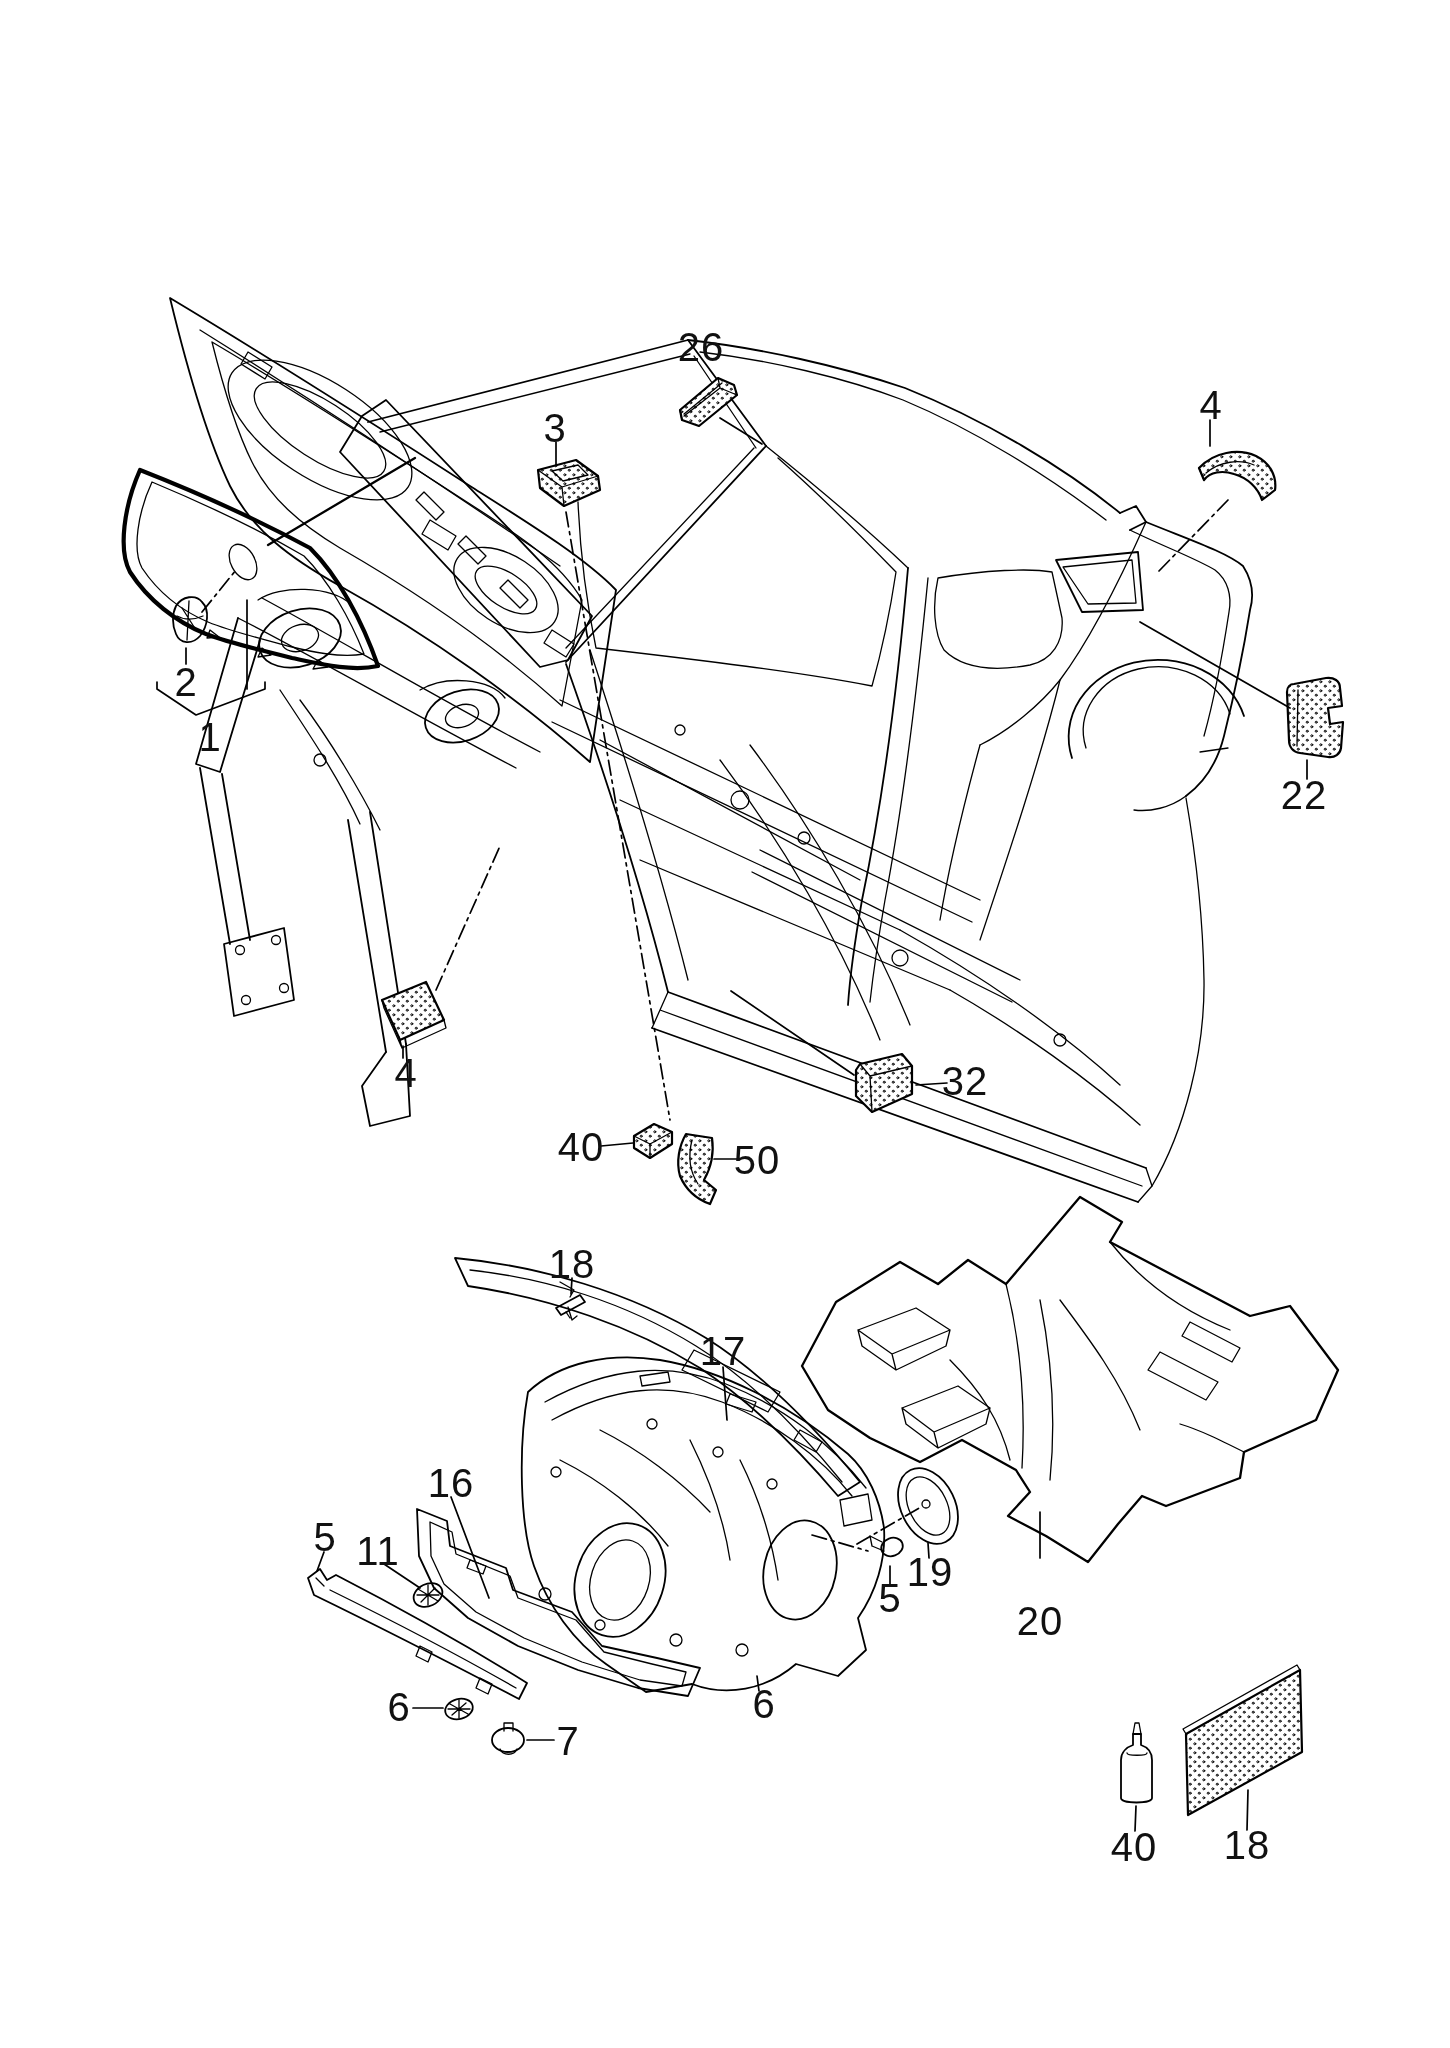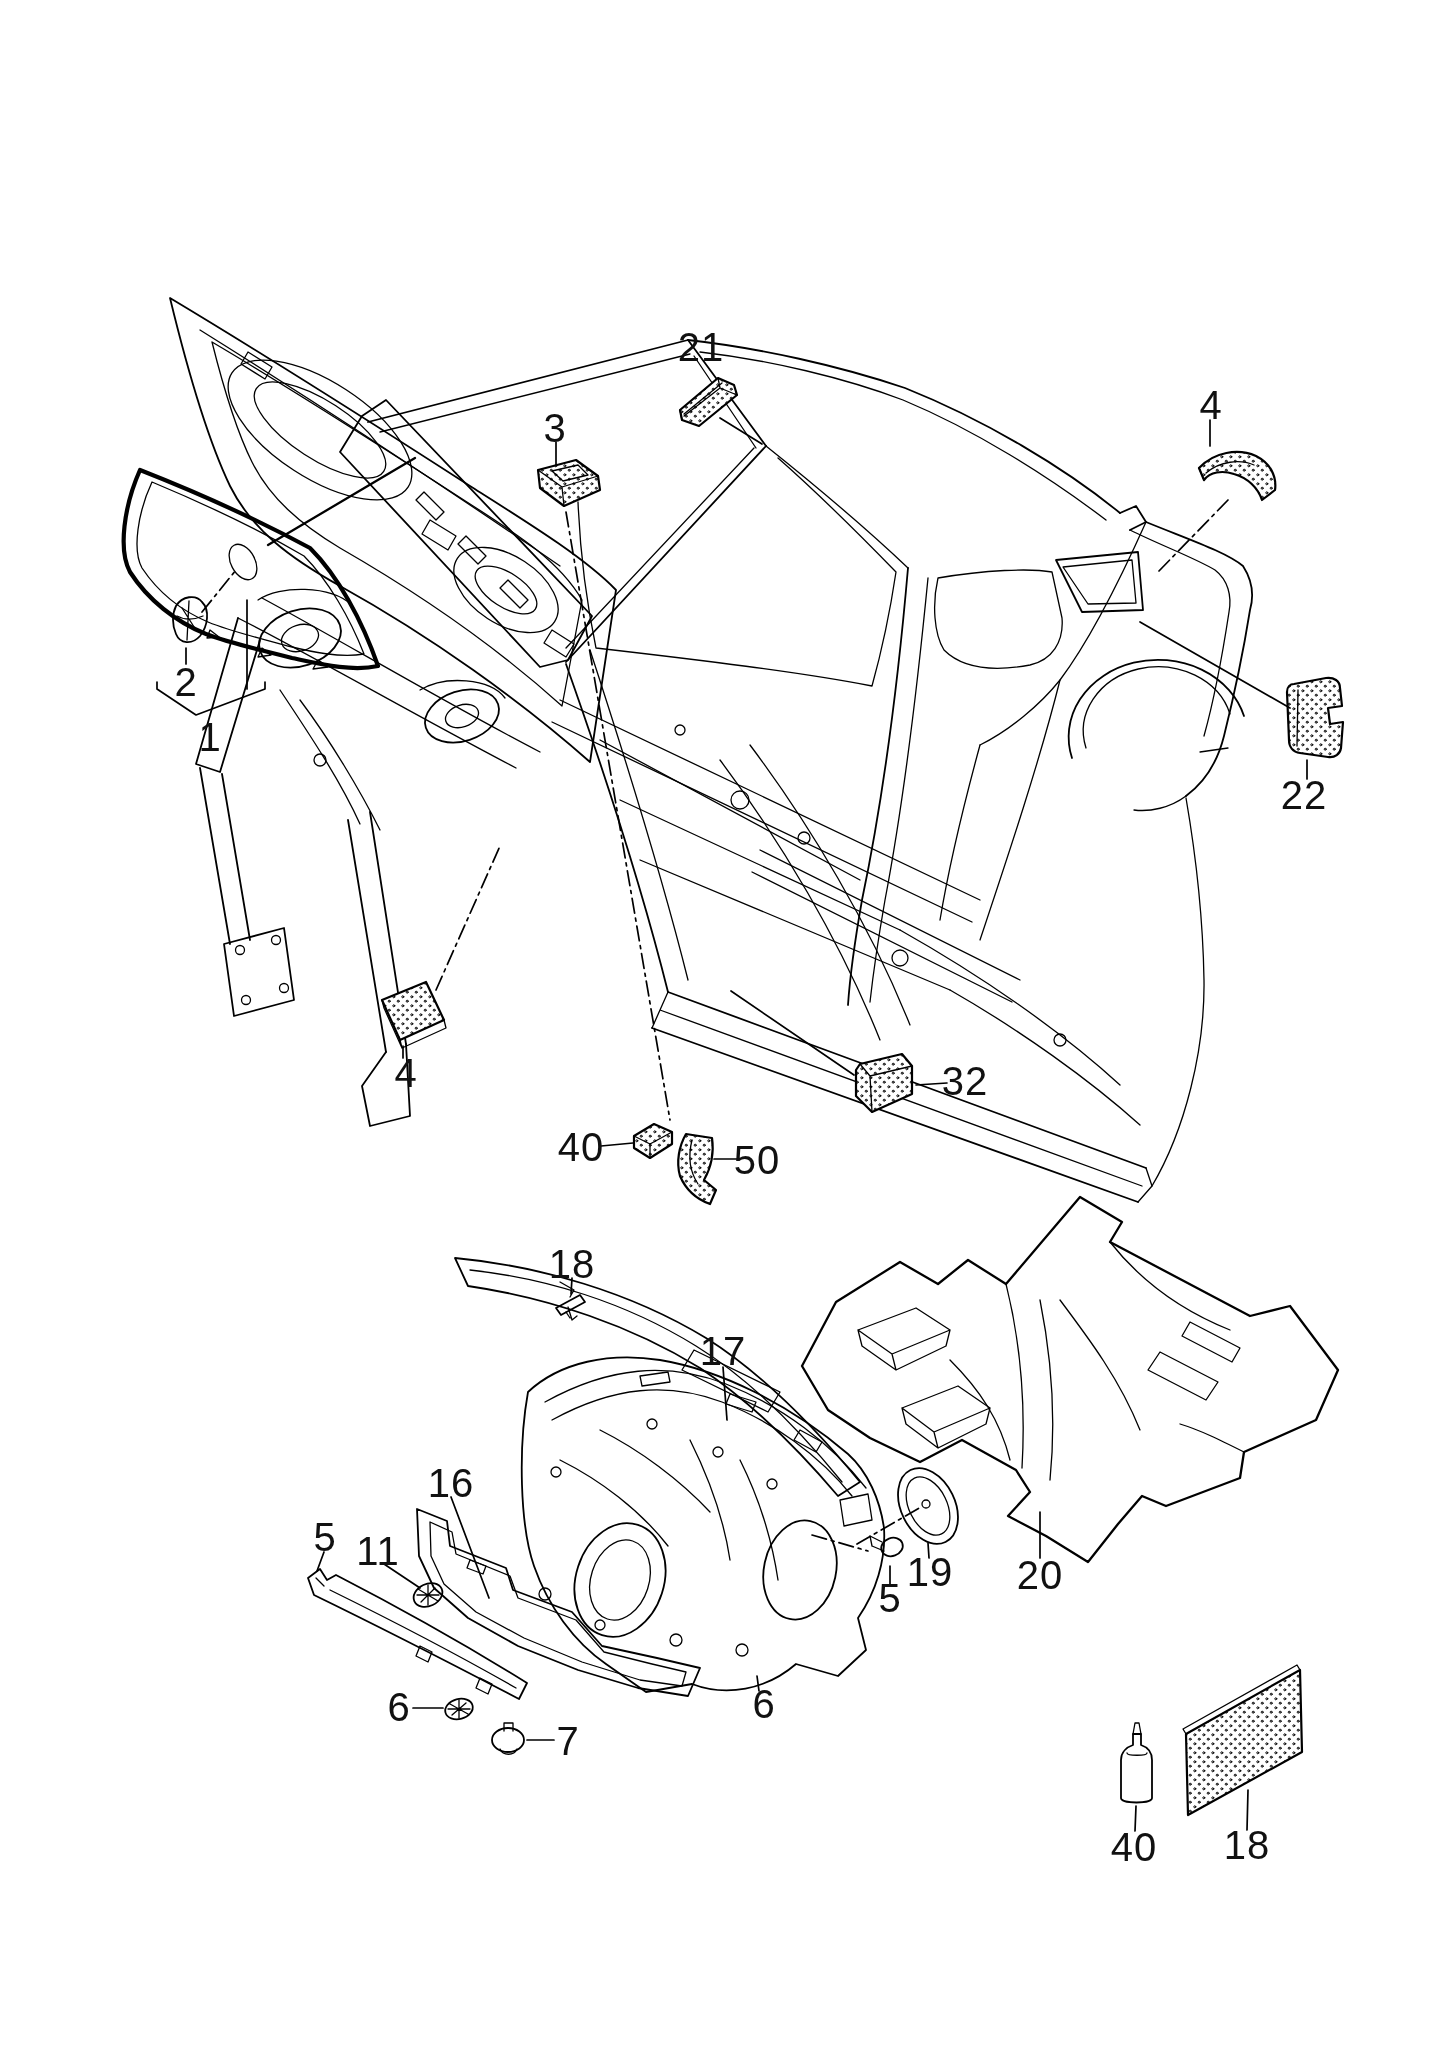--- a/index.html
+++ b/index.html
@@ -295,22 +295,22 @@
 <div class="callout" style="left:325px;top:1537px">5</div>
 <div class="callout" style="left:399px;top:1707px">6</div>
 <div class="callout" style="left:568px;top:1741px">7</div>
 <div class="callout" style="left:451px;top:1483px">16</div>
 <div class="callout" style="left:378px;top:1551px">11</div>
 <div class="callout" style="left:764px;top:1704px">6</div>
 <div class="callout" style="left:890px;top:1598px">5</div>
 <div class="callout" style="left:723px;top:1351px">17</div>
 <div class="callout" style="left:572px;top:1264px">18</div>
 <div class="callout" style="left:930px;top:1572px">19</div>
-<div class="callout" style="left:1040px;top:1575px">20</div>
-<div class="callout" style="left:701px;top:347px">21</div>
+<div class="callout" style="left:1040px;top:1621px">20</div>
+<div class="callout" style="left:701px;top:347px">26</div>
 <div class="callout" style="left:1304px;top:795px">22</div>
 <div class="callout" style="left:581px;top:1147px">40</div>
 <div class="callout" style="left:757px;top:1160px">50</div>
 <div class="callout" style="left:965px;top:1081px">32</div>
 <div class="callout" style="left:1134px;top:1847px">40</div>
 <div class="callout" style="left:1247px;top:1845px">18</div>
 
 </div>
 
 </body></html>

